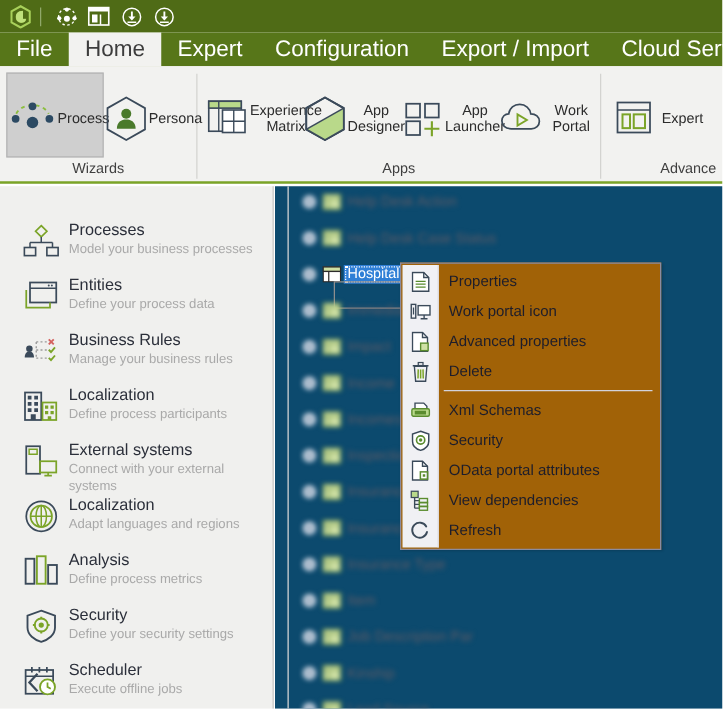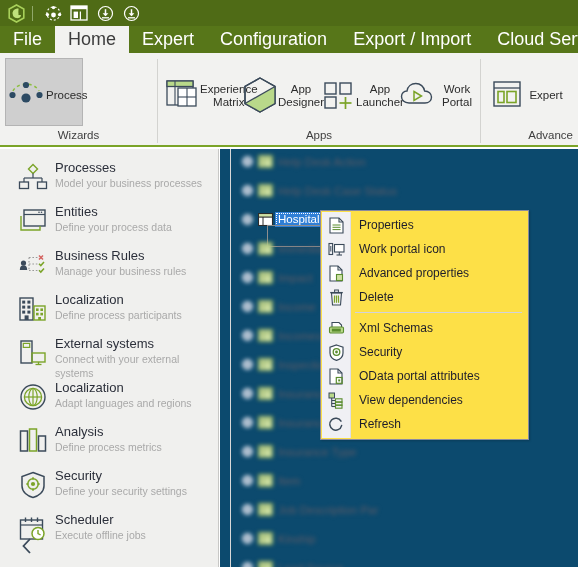--- a/index.html
+++ b/index.html
@@ -64,21 +64,21 @@
   .rbtn .cap {
     font-size: 11.5px; color: #2c2c2c; text-align: center; line-height: 13px;
     margin-top: 1px; width: 78px;
   }
 
   
   .sidebar {
     position: absolute; left: 0; top: 149px; width: 219px; height: 418px;
     background: #f0f0ee;
     border-right: 1px solid #c8c8c6;
-    padding-top: 8px;
+    padding-top: 24px;
   }
   .nav-item {
     display: flex; align-items: flex-start;
     height: 44px; padding-left: 11px; cursor: default;
   }
   .nav-ico { width: 44px; flex: 0 0 44px; display: flex; align-items: center; justify-content: center; height: 40px; }
   .nav-txt { padding-top: 3px; }
   .nav-title { font-size: 13px; color: #2b2f3a; line-height: 16px; }
   .nav-sub { font-size: 10.5px; color: #a9a9a9; line-height: 14px; }
   .nav-collapse {
@@ -108,21 +108,21 @@
     outline: 1px dotted #ffffff; outline-offset: -2px;
   }
   .edit-box {
     position: absolute; border: 1px solid #8e8e8e; background: transparent;
     pointer-events: none;
   }
 
   
   .ctxmenu {
     position: absolute; left: 320px; top: 210px; width: 209px;
-    background: #fde047; border: 1px solid #8b8ba0;
+    background: #a16207; border: 1px solid #8b8ba0;
     padding: 2px 0 3px 0; z-index: 50;
     box-shadow: 1px 1px 2px rgba(0,0,0,0.18);
   }
   .ctx-strip {
     position: absolute; left: 1px; top: 1px; width: 29px; bottom: 1px;
     background: #f0f0f4; border-right: 1px solid #dedee6;
   }
   .ctx-item {
     position: relative; display: flex; align-items: center;
     height: 24px; padding-left: 0; cursor: default; z-index: 2;
@@ -198,20 +198,30 @@
           <div class="glyph">
             <svg width="40" height="34" viewBox="0 0 40 34">
               <path d="M7 13 A14 11 0 0 1 33 13" fill="none" stroke="#8cbe3f" stroke-width="1.5" stroke-dasharray="3 3"></path>
               <circle cx="20" cy="20" r="4.6" fill="#2c4a63"></circle>
               <circle cx="20" cy="7" r="3.1" fill="#2c4a63"></circle>
               <circle cx="6.5" cy="17" r="3.1" fill="#2c4a63"></circle>
               <circle cx="33.5" cy="17" r="3.1" fill="#2c4a63"></circle>
             </svg>
           </div>
           <div class="cap">Process</div>
+        </div>
+        <div class="rbtn">
+          <div class="glyph">
+            <svg width="36" height="38" viewBox="0 0 36 38">
+              <path d="M18 2 L33 10.5 L33 27.5 L18 36 L3 27.5 L3 10.5 Z" fill="none" stroke="#3b4a5a" stroke-width="1.4"></path>
+              <circle cx="18" cy="15" r="4" fill="#4a7a2b"></circle>
+              <path d="M10.5 27 C10.5 21.5 14 19.5 18 19.5 C22 19.5 25.5 21.5 25.5 27 Z" fill="#4a7a2b"></path>
+            </svg>
+          </div>
+          <div class="cap">Persona</div>
         </div>
       </div>
       <div class="rgroup-label">Wizards</div>
     </div>
     <div class="rgroup-div"></div>
 
     <div class="rgroup" style="width:322px">
       <div class="rgroup-items" style="padding-left:6px">
         <div class="rbtn">
           <div class="glyph">

